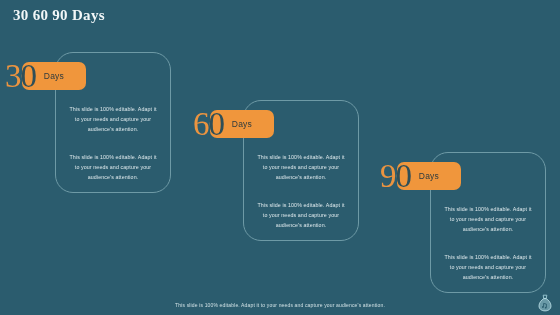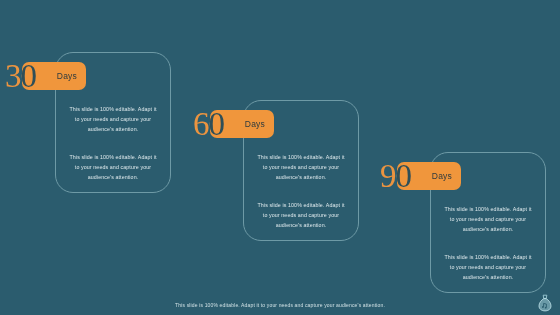--- a/index.html
+++ b/index.html
@@ -79,21 +79,21 @@
 
   
   .badge {
     position: absolute;
     background: #f0963c;
     border-radius: 7px;
     display: flex;
     align-items: center;
     justify-content: flex-end;
     box-sizing: border-box;
-    padding-right: 9px;
+    padding-right: 22px;
   }
 
   .badge-label {
     font-size: 8.5px;
     font-weight: 400;
     color: #2f3b3e;
     letter-spacing: 0.2px;
   }
 
   
@@ -127,20 +127,21 @@
     bottom: 3px;
     width: 16px;
     height: 18px;
   }
 </style>
 </head>
 <body>
 
 <div id="slide">
 
+  <div id="slide-title">30 60 90 Days</div>
 
   <div id="stage">
 
     <div class="stage-item" style="left:0px; top:0px; width:560px; height:315px;">
 
       <div class="card" style="left:55px; top:52px; width:116px; height:141px;">
         <div class="card-body">
           <div class="card-para">This slide is 100% editable. Adapt it to your needs and capture your audience's attention.</div>
           <div class="card-para">This slide is 100% editable. Adapt it to your needs and capture your audience's attention.</div>
         </div>

